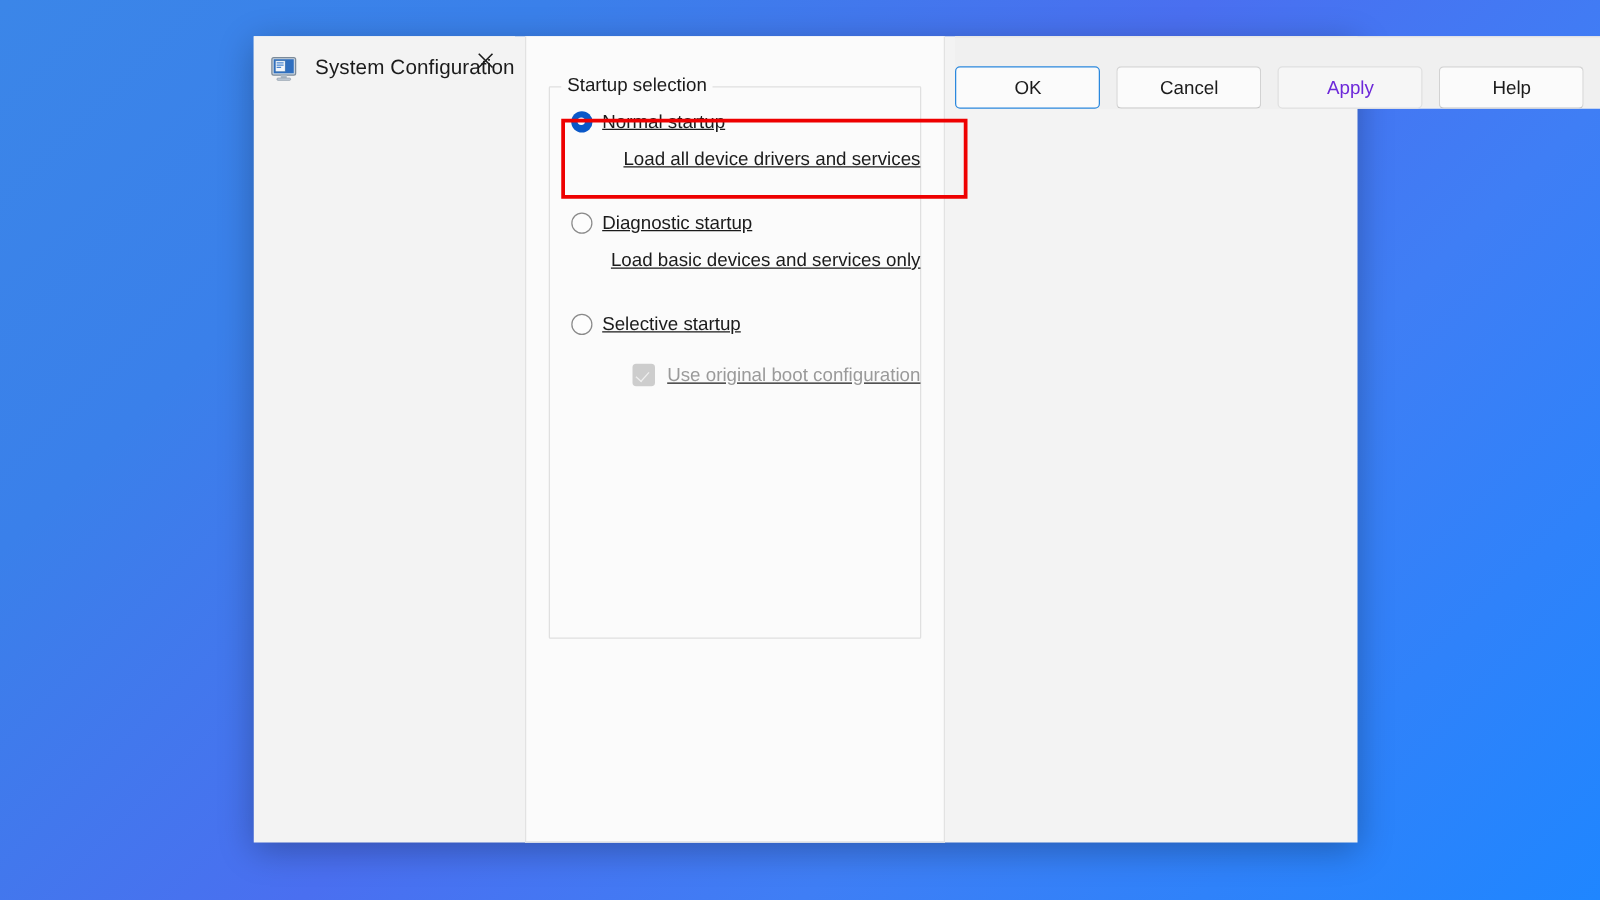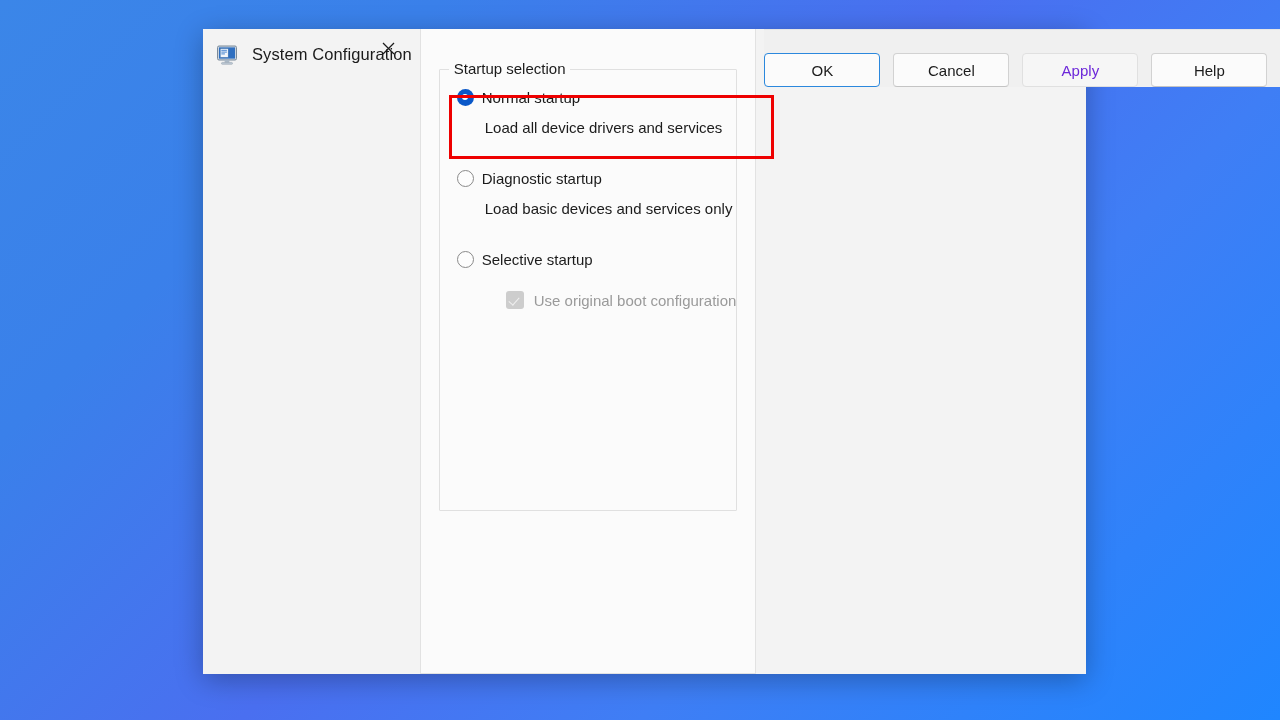--- a/index.html
+++ b/index.html
@@ -135,21 +135,21 @@
   #highlight-box {
     position: absolute;
     left: 9px; top: 25px;
     width: 325px; height: 64px;
     border: 3px solid #ee0000;
     pointer-events: none;
     z-index: 5;
   }
 
   
-  .opt-block { position: relative; }
+  .opt-block { position: relative; text-decoration: underline; }
   .radio-row {
     display: flex;
     align-items: center;
     padding-left: 17px;
     height: 26px;
     cursor: default;
   }
   .radio {
     width: 17px; height: 17px;
     border-radius: 50%;
@@ -176,20 +176,21 @@
     font-size: 15px;
     color: #1b1b1b;
     white-space: nowrap;
   }
   .sub-desc {
     padding-left: 45px;
     font-size: 15px;
     color: #1b1b1b;
     margin-top: 9px;
     white-space: nowrap;
+    text-align: right;
   }
 
   .check-row {
     display: flex;
     align-items: center;
     padding-left: 66px;
     height: 24px;
     margin-top: 16px;
     cursor: default;
   }

